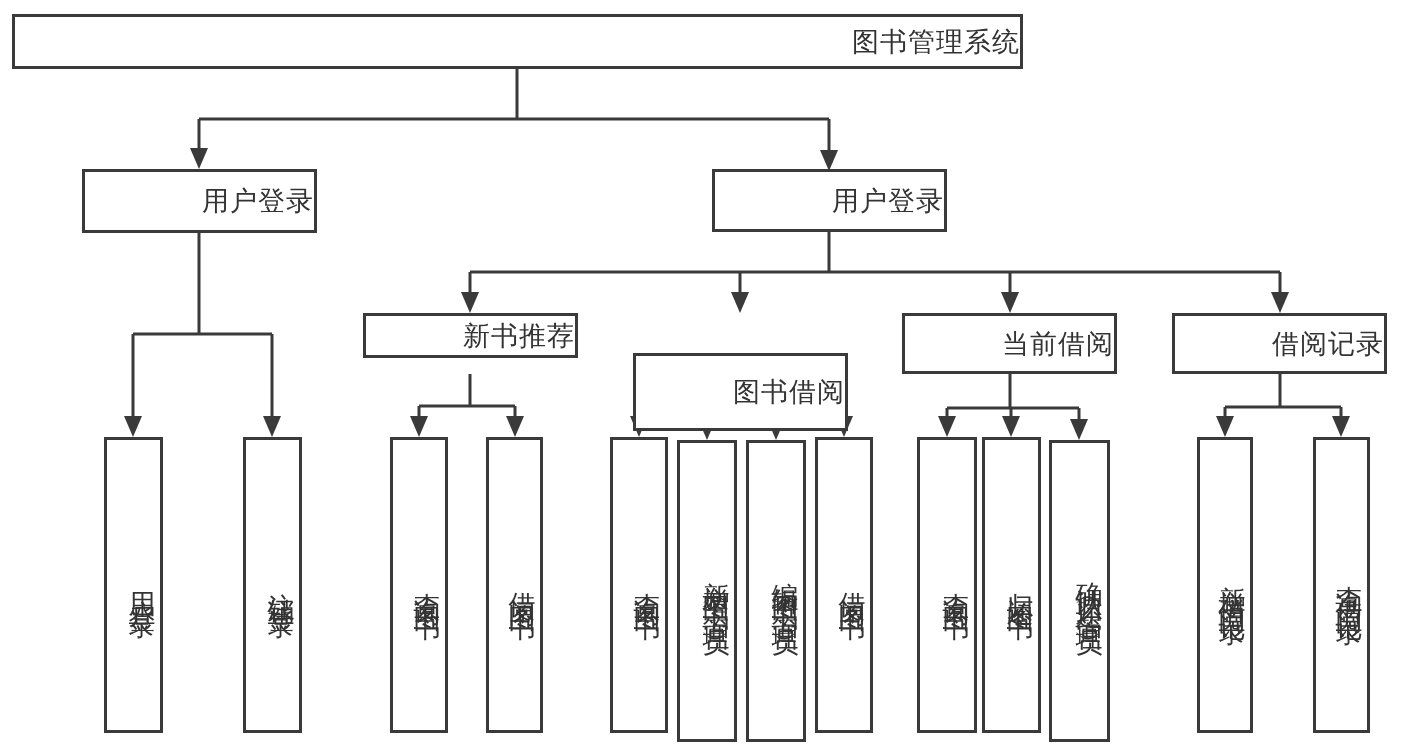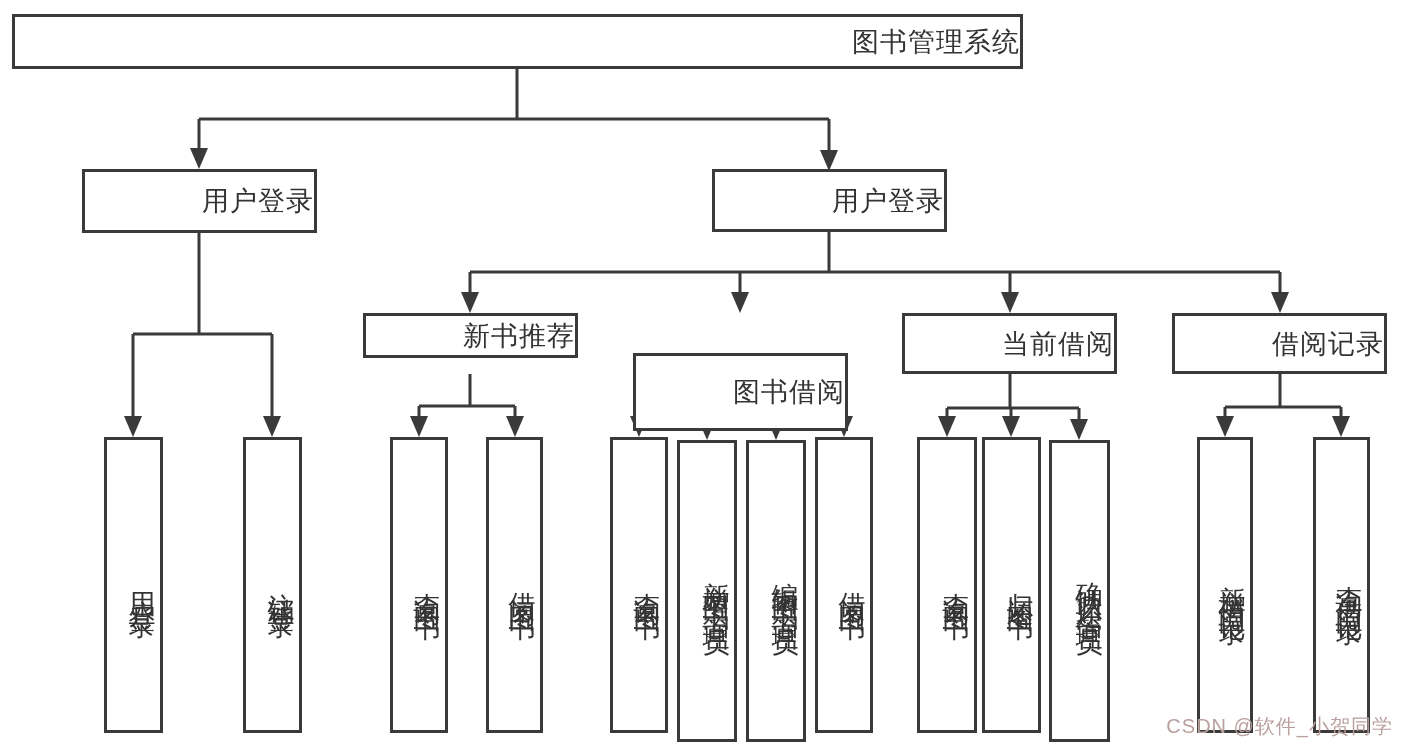--- a/index.html
+++ b/index.html
@@ -125,15 +125,14 @@
     <span>确认归还（管理员）</span>
   </div>
 
   <div class="node vnode" style="left:1197px;top:437px;width:56px;height:296px;">
     <span>新增借阅记录</span>
   </div>
   <div class="node vnode" style="left:1313px;top:437px;width:57px;height:296px;">
     <span>查询借阅记录</span>
   </div>
 
-  <div class="watermark">CSDN @软件_小贺同学</div>
 
 </div>
 
 </body></html>

